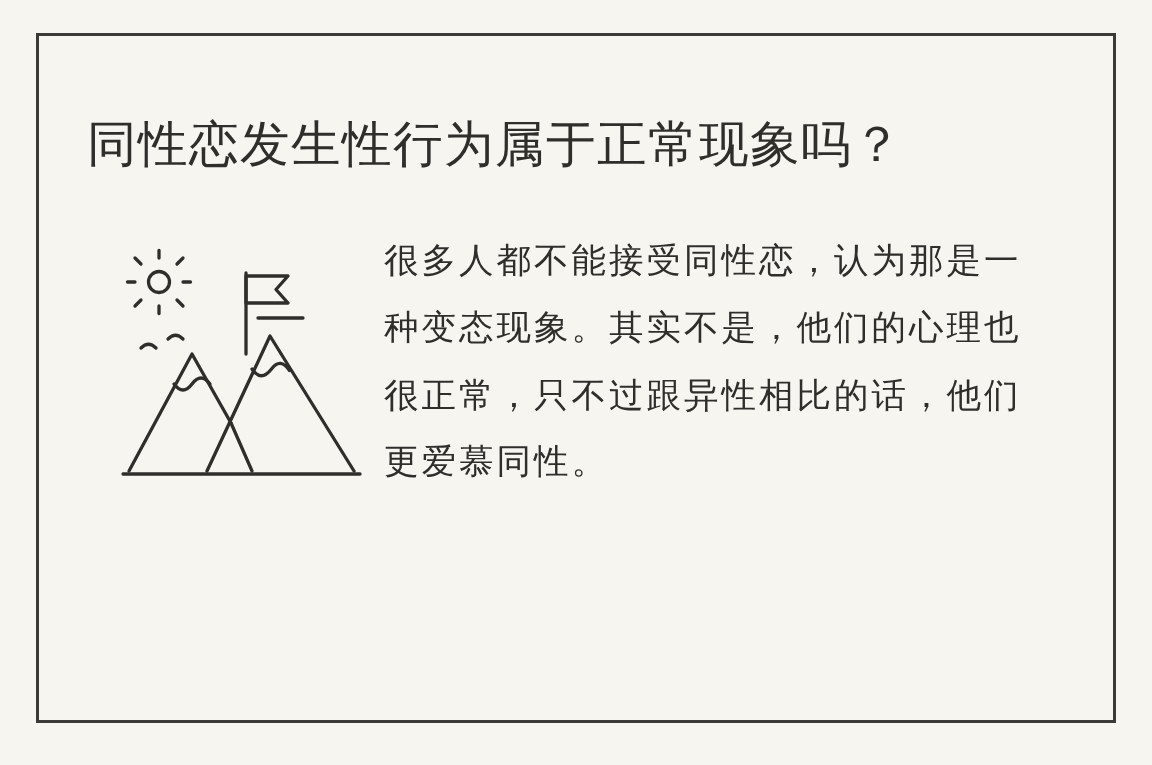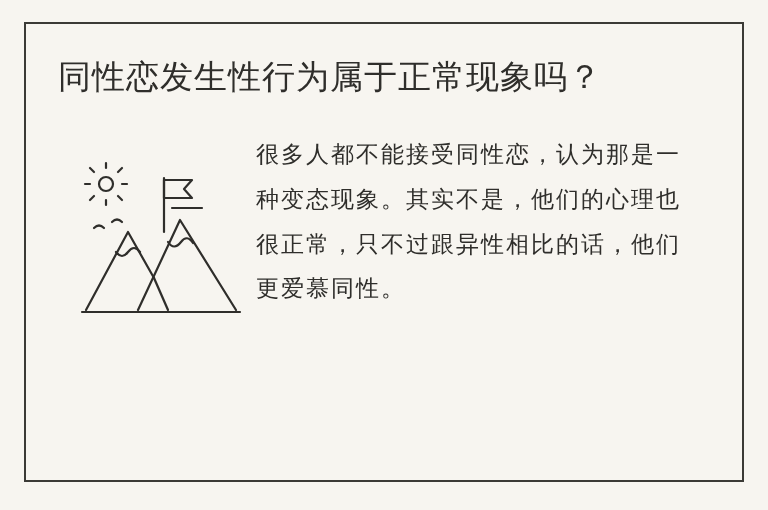--- a/index.html
+++ b/index.html
@@ -12,21 +12,21 @@
     background: #f7f5f0;
     font-family: "Liberation Sans", sans-serif;
     overflow: hidden;
   }
   .card {
     position: relative;
     width: 768px;
     height: 510px;
     background: #f7f5f0;
     box-sizing: border-box;
-    padding: 19px 24px;
+    padding: 38px 24px;
   }
   .inner-frame {
     position: absolute;
     left: 24px;
     top: 22px;
     right: 24px;
     bottom: 28px;
     border: 2px solid #3b3a36;
     box-sizing: border-box;
   }
@@ -41,21 +41,21 @@
     font-size: 33px;
     line-height: 1.45;
     font-weight: 400;
     color: #2f2e2b;
     letter-spacing: 1px;
     margin: 0 0 12px 0;
     max-width: 620px;
   }
   .body-row {
     display: flex;
-    align-items: flex-end;
+    align-items: center;
     margin-top: 28px;
   }
   .illustration {
     width: 170px;
     min-width: 170px;
     height: 175px;
     margin-left: 18px;
     margin-right: 10px;
   }
   .paragraph {

